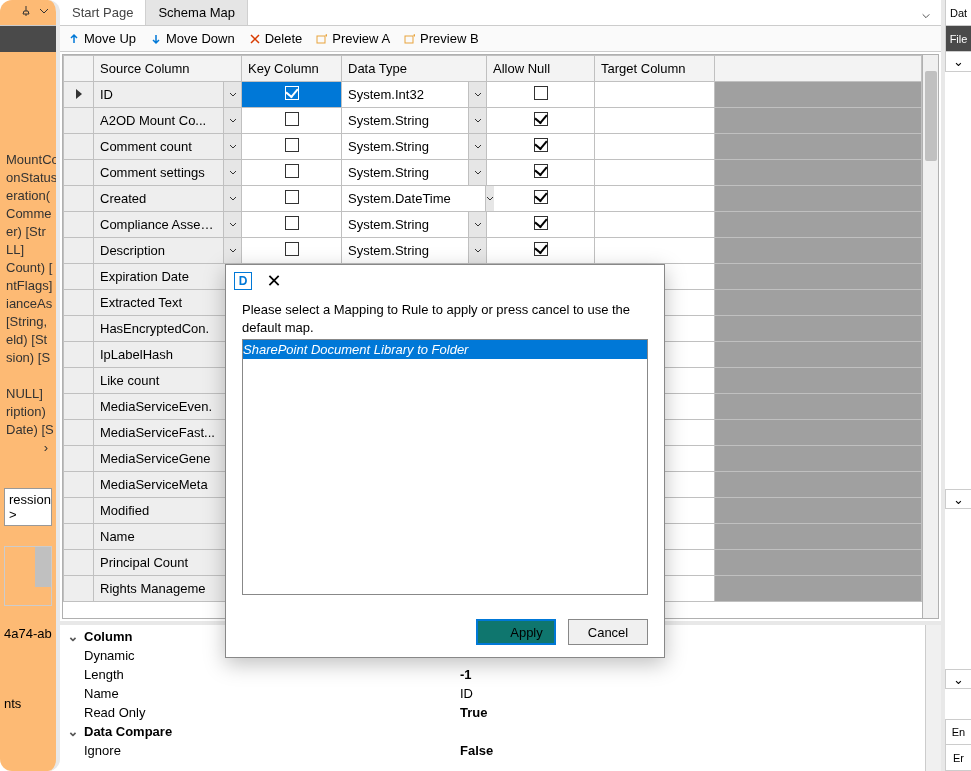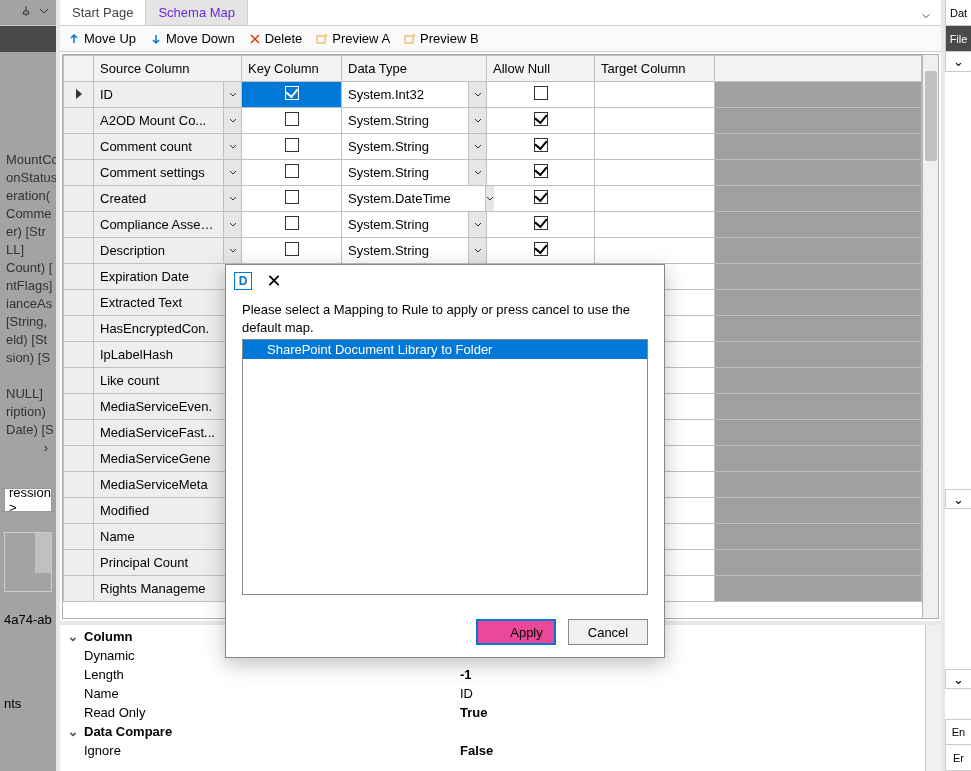--- a/index.html
+++ b/index.html
@@ -1,37 +1,37 @@
 <!DOCTYPE html>
 <html><head>
 <meta charset="utf-8">
 <style>
 * { box-sizing: border-box; margin: 0; padding: 0; font-family: "Segoe UI", Arial, sans-serif; font-size: 13px; }
 body { background: #fff; color: #000; overflow: hidden; }
 .root { width: 971px; height: 771px; position: relative; display: flex; }
 
 
-.sidebar-left { width: 60px; height: 100%; border-right: 4px solid #e8e8e8; background: #a3a3a3; position: relative; }
+.sidebar-left { width: 60px; height: 100%; border-right: 4px solid #e8e8e8; background: #fdba74; position: relative; border-radius: 12px; }
 .sidebar-left .pin-row { height: 26px; display: flex; justify-content: flex-end; align-items: center; padding: 0 6px; border-bottom: 1px solid #ccc; }
 .pin-row svg { width: 12px; height: 12px; }
 .sidebar-left .dark-block { height: 26px; background: #4a4a4a; }
 .sidebar-left .items { padding-top: 100px; }
 .sidebar-left .item { height: 18px; padding: 0 6px; white-space: nowrap; overflow: hidden; text-overflow: clip; color: #333; }
 .sidebar-left .arrow-row { height: 18px; display: flex; justify-content: flex-end; padding-right: 8px; color: #333; }
-.sidebar-left .expr { margin: 30px 4px 0 4px; border: 1px solid #999; background: #fff; height: 24px; display: flex; align-items: center; padding: 0 4px; overflow: hidden; }
+.sidebar-left .expr { margin: 30px 4px 0 4px; border: 1px solid #999; background: #fff; height: 38px; display: flex; align-items: center; padding: 0 4px; overflow: hidden; }
 .sidebar-left .mini-scroll { margin: 20px 4px 0 4px; height: 60px; border: 1px solid #ccc; position: relative; }
 .sidebar-left .mini-scroll .thumb { position: absolute; right: 0; top: 0; width: 16px; height: 40px; background: #c0c0c0; }
 .sidebar-left .lbl { margin: 20px 4px 0 4px; white-space: nowrap; overflow: hidden; }
 .sidebar-left .lbl2 { position: absolute; bottom: 60px; left: 4px; white-space: nowrap; overflow: hidden; width: 52px; }
 
 
 .main { flex: 1; display: flex; flex-direction: column; height: 100%; border-right: 4px solid #e8e8e8; }
 .tabs { height: 26px; display: flex; align-items: flex-end; border-bottom: 1px solid #ccc; background: #fff; }
 .tab { height: 26px; padding: 0 12px; display: flex; align-items: center; border-right: 1px solid #d0d0d0; color: #444; cursor: default; }
-.tab.active { background: #e5e5e5; color: #6d28d9; }
+.tab.active { background: #e5e5e5; color: #000000; }
 .tabs .drop { margin-left: auto; width: 18px; height: 18px; display: flex; align-items: center; justify-content: center; margin-right: 6px; }
 
 .toolbar { height: 26px; display: flex; align-items: center; padding: 0 8px; gap: 14px; border-bottom: 1px solid #ccc; background: #fafafa; }
 .tool { display: flex; align-items: center; gap: 4px; color: #000; cursor: default; }
 .tool svg { width: 12px; height: 12px; }
 
 .grid-wrap { flex: 1; overflow: hidden; position: relative; display: flex; }
 .grid { flex: 1; border: 1px solid #b0b0b0; margin: 2px 0 2px 2px; background: #fff; position: relative; }
 .grid-scroll { width: 16px; background: #f0f0f0; margin: 2px 2px 2px 0; border-top: 1px solid #b0b0b0; border-bottom: 1px solid #b0b0b0; border-right: 1px solid #b0b0b0; position: relative; }
 .grid-scroll .thumb { position: absolute; top: 16px; left: 2px; width: 12px; height: 90px; background: #c0c0c0; border-radius: 2px; }
@@ -82,24 +82,24 @@
 
 
 .dialog { position: absolute; left: 225px; top: 264px; width: 440px; height: 394px; background: #fff; border: 1px solid #888; box-shadow: 0 6px 20px rgba(0,0,0,0.25); z-index: 100; display: flex; flex-direction: column; }
 .dlg-title { height: 32px; display: flex; align-items: center; padding: 0 8px; }
 .dlg-title .app-icon { width: 18px; height: 18px; margin-right: 6px; display: flex; align-items: center; justify-content: center; color: #0078d7; font-weight: bold; font-size: 12px; border: 1px solid #0078d7; }
 .dlg-title .t { flex: 1; }
 .dlg-title .x { width: 32px; height: 32px; display: flex; align-items: center; justify-content: center; font-size: 18px; cursor: default; }
 .dlg-body { flex: 1; padding: 4px 16px 12px 16px; display: flex; flex-direction: column; }
 .dlg-msg { line-height: 1.4; margin-bottom: 2px; }
 .dlg-list { flex: 1; border: 1px solid #888; background: #fff; }
-.dlg-list .opt { background: #0078d7; color: #fff; padding: 2px 24px; }
+.dlg-list .opt { background: #0078d7; color: #fff; padding: 2px 0; font-style: italic; }
 .dlg-btns { height: 50px; display: flex; align-items: center; justify-content: flex-end; padding: 0 16px; gap: 12px; }
 .dlg-btns button { width: 80px; height: 26px; border: 1px solid #888; background: #f0f0f0; cursor: default; font-family: inherit; font-size: 13px; }
-.dlg-btns button.primary { border: 2px solid #0078d7; background: #ec4899; padding-left: 21px; }
+.dlg-btns button.primary { border: 2px solid #0078d7; background: #0f766e; padding-left: 21px; }
 
 .row-ind-marker { display: inline-block; width: 0; height: 0; border-top: 5px solid transparent; border-bottom: 5px solid transparent; border-left: 6px solid #333; }
 </style>
 </head>
 <body>
 
 <div class="root">
 
   <div class="sidebar-left">
     <div class="pin-row">

